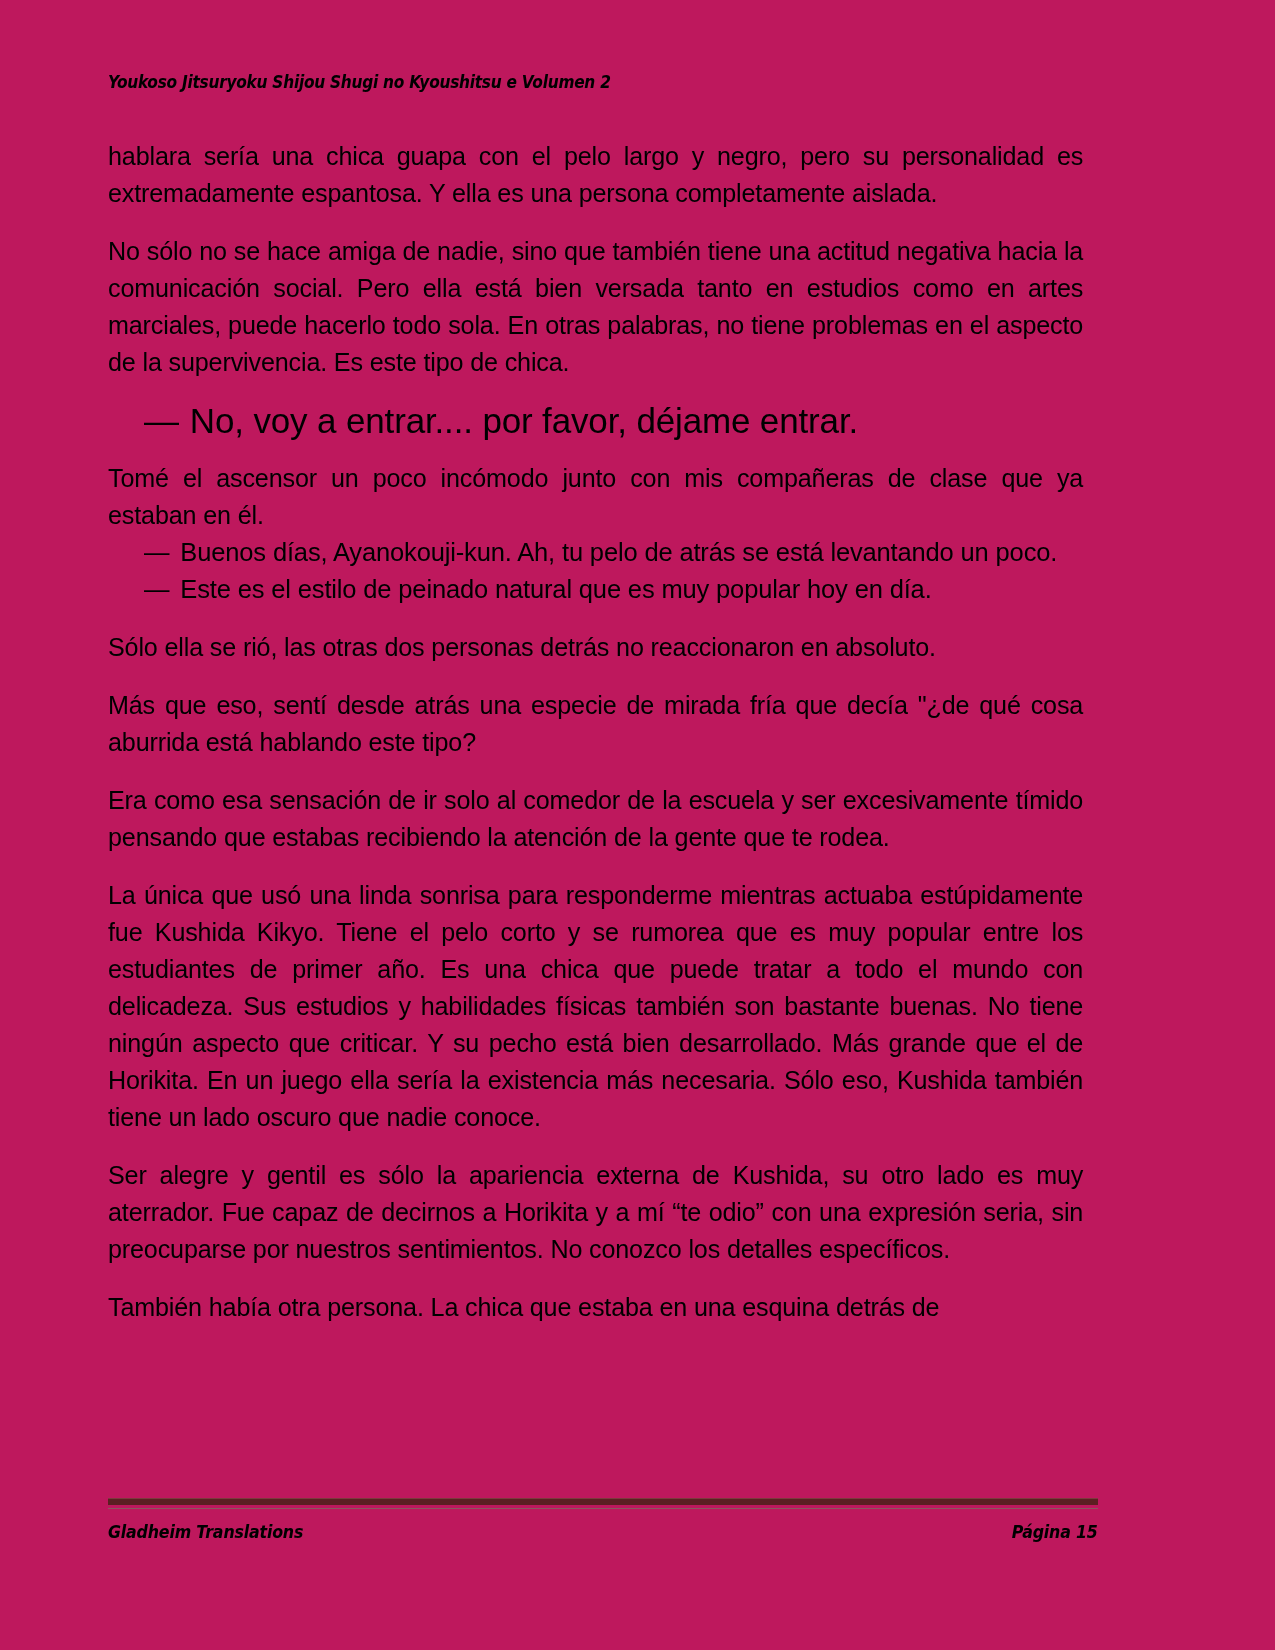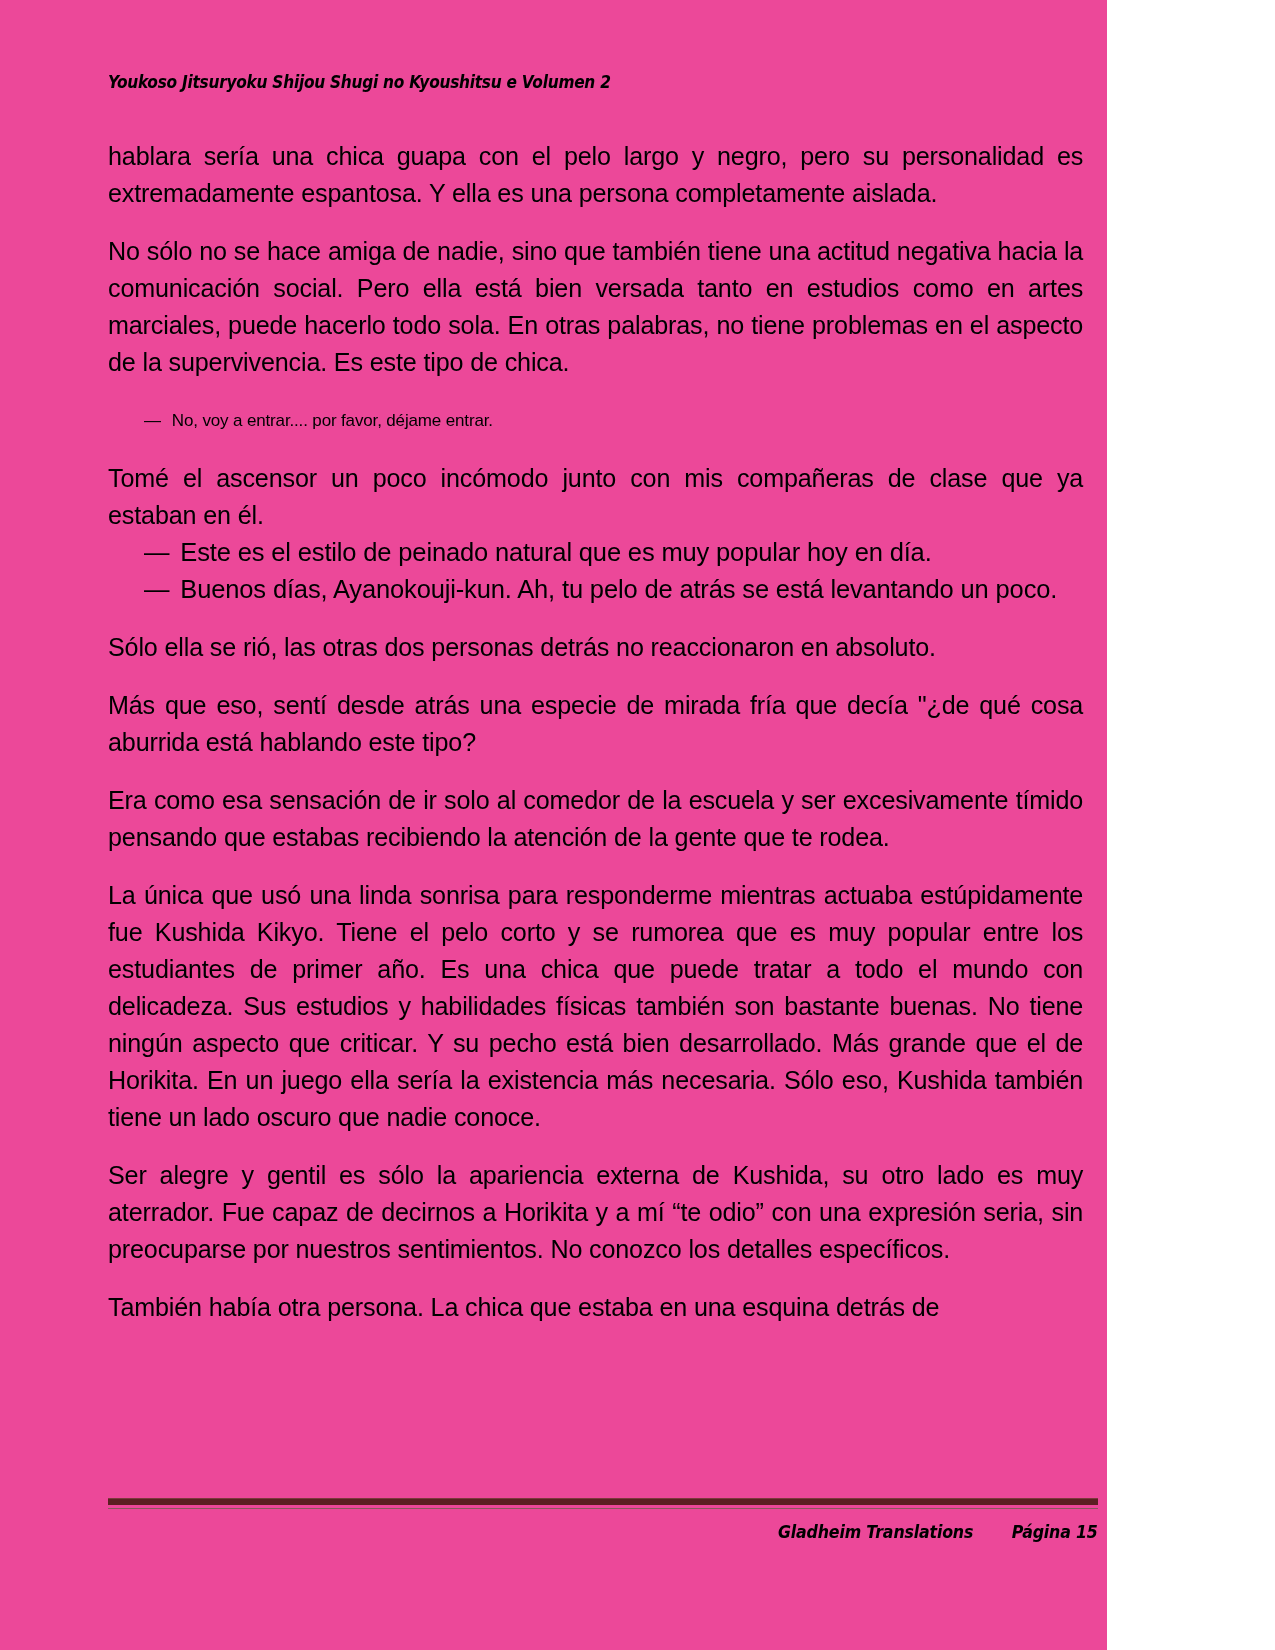--- a/index.html
+++ b/index.html
@@ -10,24 +10,24 @@
   body {
     width: 1275px;
     height: 1650px;
     font-family: "Liberation Sans", sans-serif;
     color: #000000;
     -webkit-font-smoothing: antialiased;
   }
 
   .page {
     position: relative;
-    width: 1107px;
+    width: 1275px;
     height: 1650px;
     box-sizing: border-box;
-    background: #ec4899;
+    background: #be185d;
     overflow: hidden;
   }
 
   
   .page-header {
     position: absolute;
     left: 108px;
     top: 72px;
     width: 990px;
   }
@@ -72,21 +72,21 @@
     text-align: justify;
     margin: 0;
     padding-left: 72px;
     text-indent: -36px;
     letter-spacing: -0.15px;
   }
   .dlg .em { padding-right: 11px; }
 
   
   .dlg-single {
-    font-size: 17px;
+    font-size: 35px;
     line-height: 37px;
     text-align: left;
     margin: 0 0 21px 0;
     padding-left: 72px;
     text-indent: -36px;
     letter-spacing: -0.15px;
   }
   .dlg-single .em { padding-right: 11px; }
 
   .dlg-group { margin: 0 0 21px 0; }
@@ -107,21 +107,21 @@
     margin-bottom: 3px;
   }
   .footer-rule-thin {
     width: 100%;
     height: 1px;
     background: #8a5a5c;
     margin-bottom: 12px;
   }
   .footer-row {
     display: flex;
-    justify-content: flex-end;
+    justify-content: space-between;
     align-items: baseline;
   }
   .footer-left, .footer-right {
     font-family: "DejaVu Sans", sans-serif;
     font-weight: bold;
     font-style: italic;
     font-size: 18px;
     letter-spacing: -0.2px;
     white-space: nowrap;
     color: #000;
@@ -142,22 +142,22 @@
 
     <p class="para">hablara sería una chica guapa con el pelo largo y negro, pero su personalidad es extremadamente espantosa. Y ella es una persona completamente aislada.</p>
 
     <p class="para">No sólo no se hace amiga de nadie, sino que también tiene una actitud negativa hacia la comunicación social. Pero ella está bien versada tanto en estudios como en artes marciales, puede hacerlo todo sola. En otras palabras, no tiene problemas en el aspecto de la supervivencia. Es este tipo de chica.</p>
 
     <p class="dlg-single"><span class="em">—</span><span>No, voy a entrar.... por favor, déjame entrar.</span></p>
 
     <p class="para tight">Tomé el ascensor un poco incómodo junto con mis compañeras de clase que ya estaban en él.</p>
 
     <div class="dlg-group">
+      <p class="dlg"><span class="em">—</span><span>Buenos días, Ayanokouji-kun. Ah, tu pelo de atrás se está levantando un poco.</span></p>
       <p class="dlg"><span class="em">—</span><span>Este es el estilo de peinado natural que es muy popular hoy en día.</span></p>
-      <p class="dlg"><span class="em">—</span><span>Buenos días, Ayanokouji-kun. Ah, tu pelo de atrás se está levantando un poco.</span></p>
     </div>
 
     <p class="para">Sólo ella se rió, las otras dos personas detrás no reaccionaron en absoluto.</p>
 
     <p class="para">Más que eso, sentí desde atrás una especie de mirada fría que decía "¿de qué cosa aburrida está hablando este tipo?</p>
 
     <p class="para">Era como esa sensación de ir solo al comedor de la escuela y ser excesivamente tímido pensando que estabas recibiendo la atención de la gente que te rodea.</p>
 
     <p class="para">La única que usó una linda sonrisa para responderme mientras actuaba estúpidamente fue Kushida Kikyo. Tiene el pelo corto y se rumorea que es muy popular entre los estudiantes de primer año. Es una chica que puede tratar a todo el mundo con delicadeza. Sus estudios y habilidades físicas también son bastante buenas. No tiene ningún aspecto que criticar. Y su pecho está bien desarrollado. Más grande que el de Horikita. En un juego ella sería la existencia más necesaria. Sólo eso, Kushida también tiene un lado oscuro que nadie conoce.</p>
 

